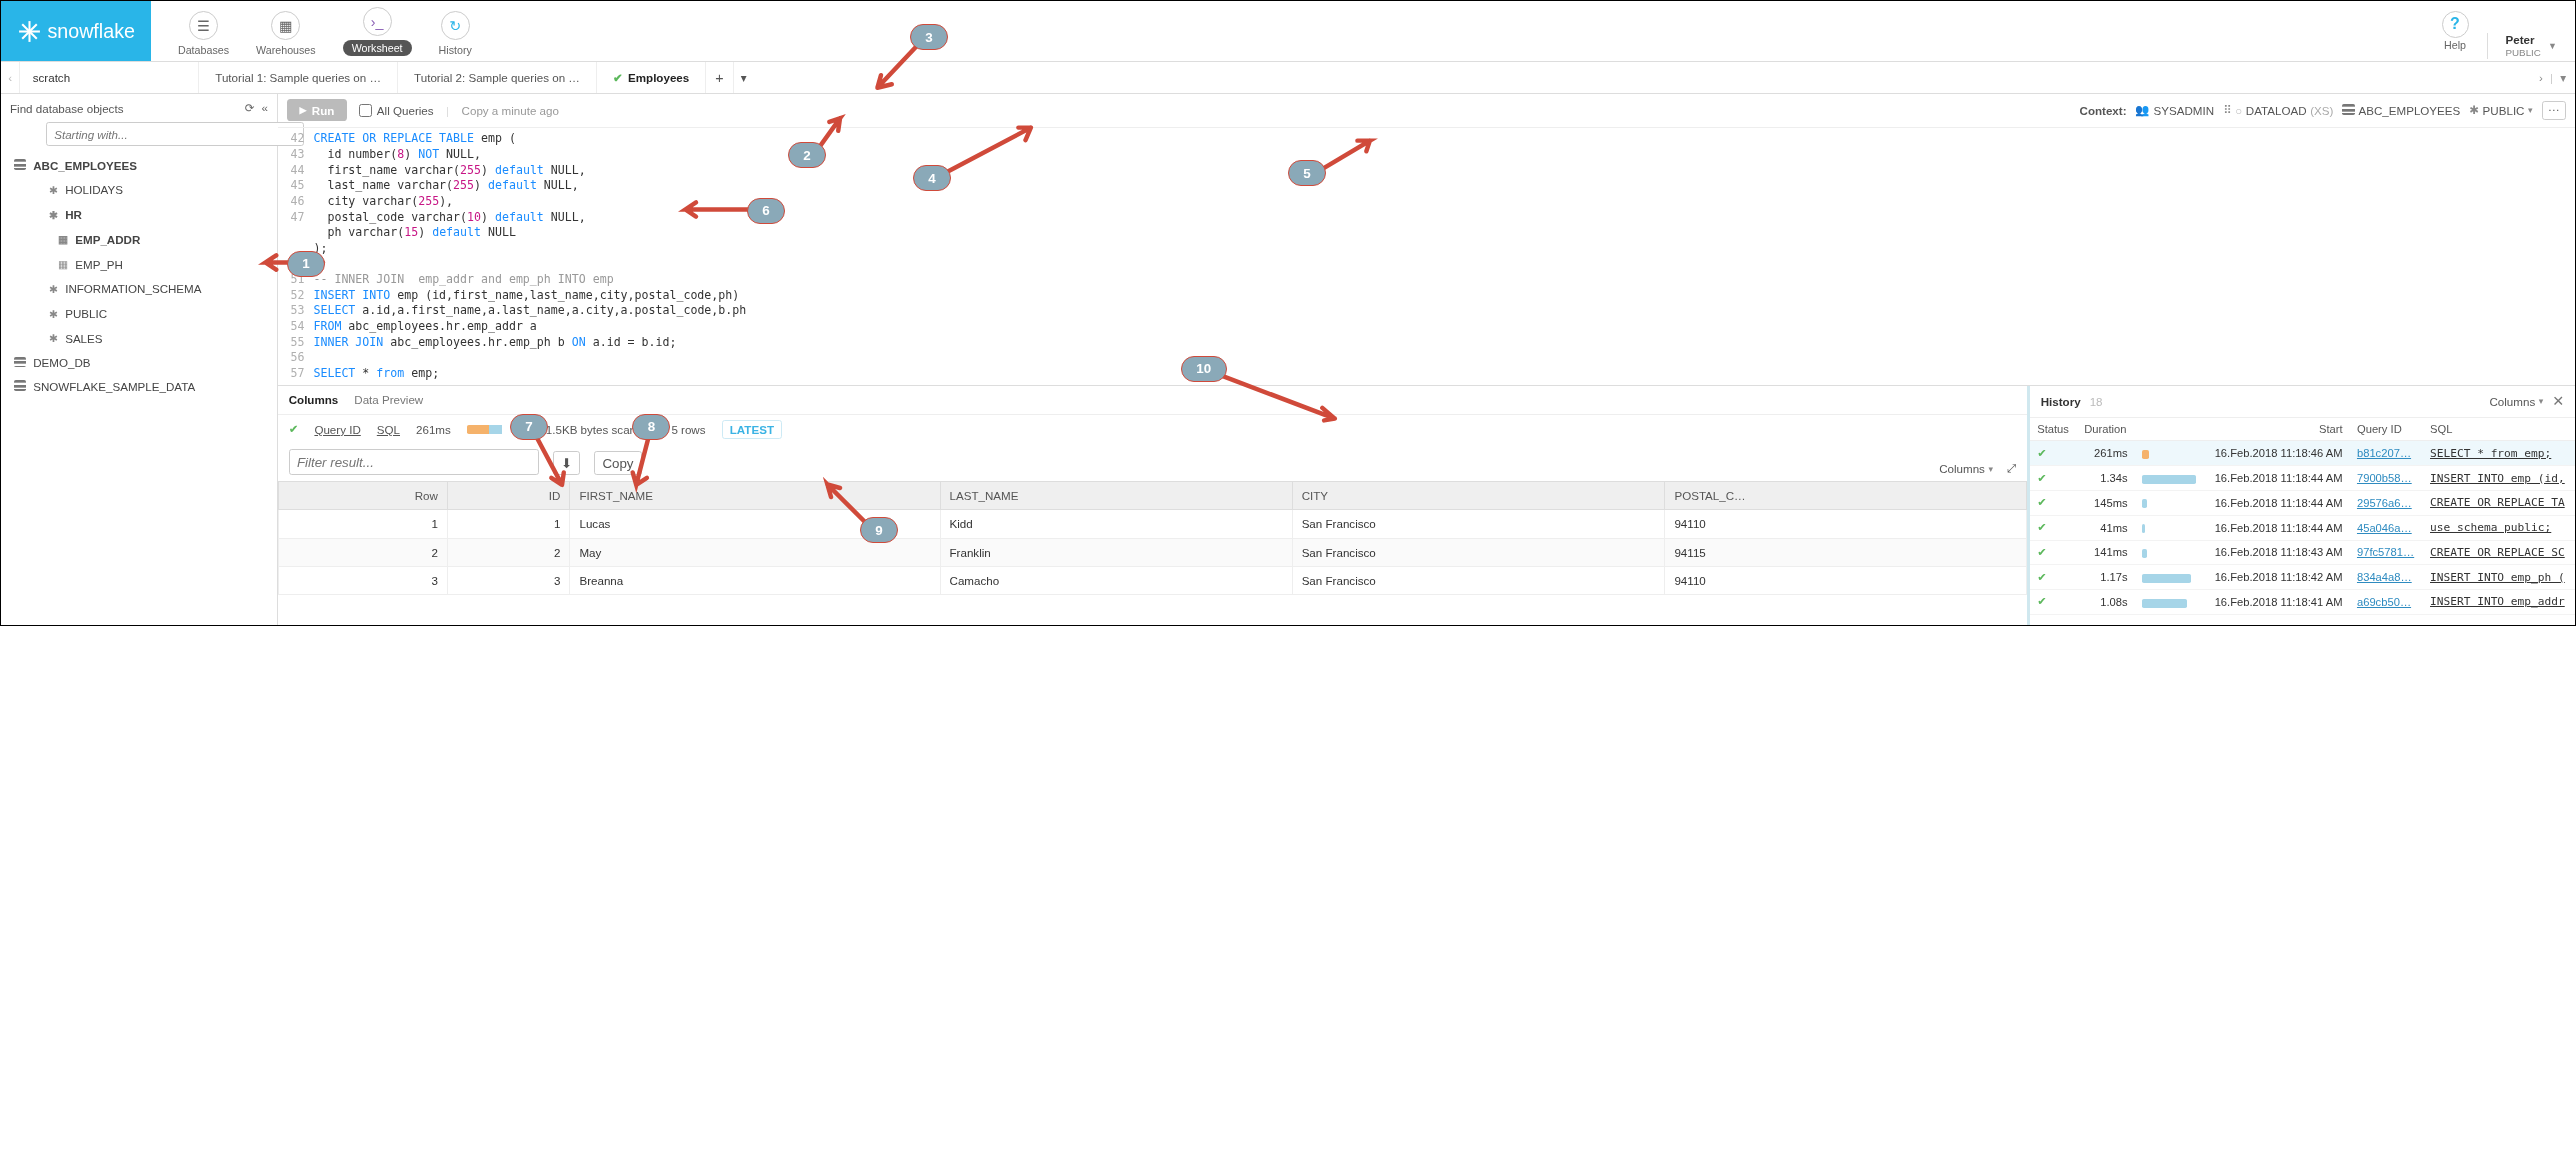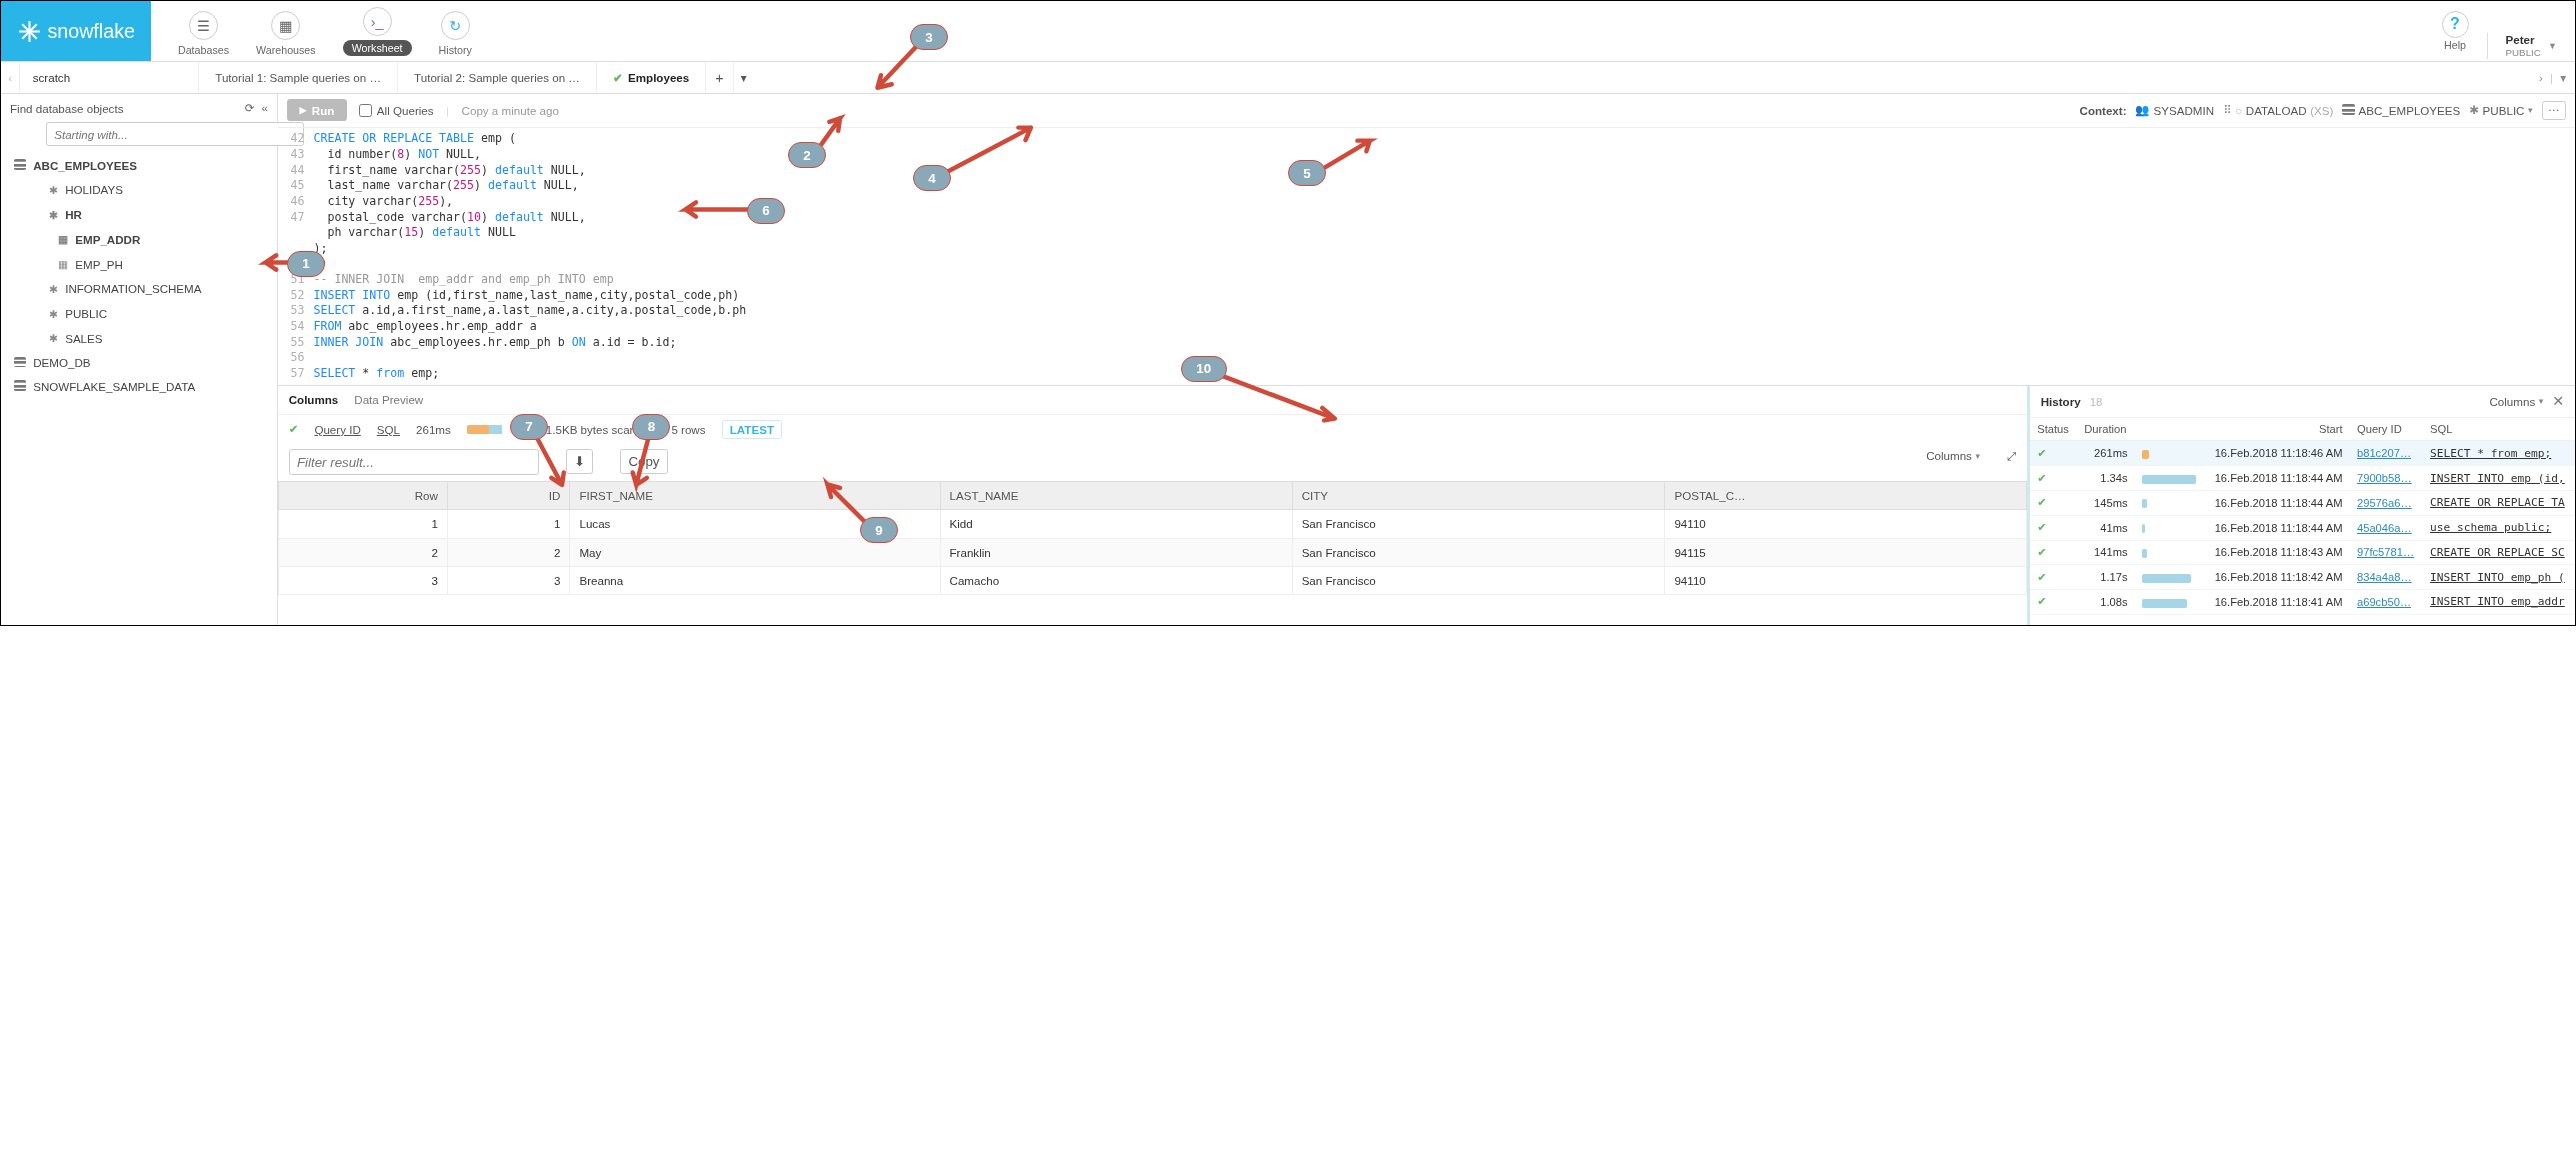--- a/index.html
+++ b/index.html
@@ -80,21 +80,21 @@
 .results-wrap { flex:1; display:flex; border-top:0.9px solid #ddd; overflow:hidden;}
 .results-left{ flex:1; display:flex; flex-direction:column; border-right:3.6px solid #d0e8ef; overflow:hidden;}
 .res-tabs{ display:flex; gap:16px; padding:7.2px 10.7px; border-bottom:0.9px solid #eee;}
 .res-tab{color:#777; cursor:pointer;}
 .res-tab.active{color:#222; font-weight:700;}
 .res-info{ display:flex; align-items:center; gap:16px; padding:5.4px 10.7px; color:#555;}
 .check-g{color:#5cb85c;}
 .qlink{text-decoration:underline;}
 .dur-bar{display:inline-block;width:63px;height:9px;background:linear-gradient(to right,#f5b26b 0 35%,#a6d5e8 35% 55%, transparent 55%);border-radius:1.8px;}
 .latest{color:#3bb3e4;font-weight:600;border:0.9px solid #cdeaf5;border-radius:2.7px;padding:1.8px 7.2px;}
-.res-ctrls{display:flex;align-items:flex-start;gap:27px;padding:5.4px 10.7px;}
+.res-ctrls{display:flex;align-items:flex-end;gap:14px;padding:5.4px 10.7px;}
 .filter-input{flex:0 0 250px;padding:4.5px 7.2px;border:0.9px solid #ccc;border-radius:2.7px;font-style:italic;color:#888;}
 .icon-btn{border:0.9px solid #ccc;border-radius:2.7px;padding:3.6px 7.2px;cursor:pointer;background:#fff;color:#555;}
 .res-ctrls .spacer{flex:1;}
 .cols-btn{display:flex;align-items:center;gap:3.6px;color:#555;cursor:pointer;}
 .expand-icon{cursor:pointer;color:#555;}
 
 
 .data-table{width:100%;border-collapse:collapse;font-size:11.6px;}
 .data-table th{background:#efefef;text-align:left;padding:7.2px 9px;border:0.9px solid #ddd;color:#555;font-weight:400;}
 .data-table th.right, .data-table td.right{text-align:right;}

